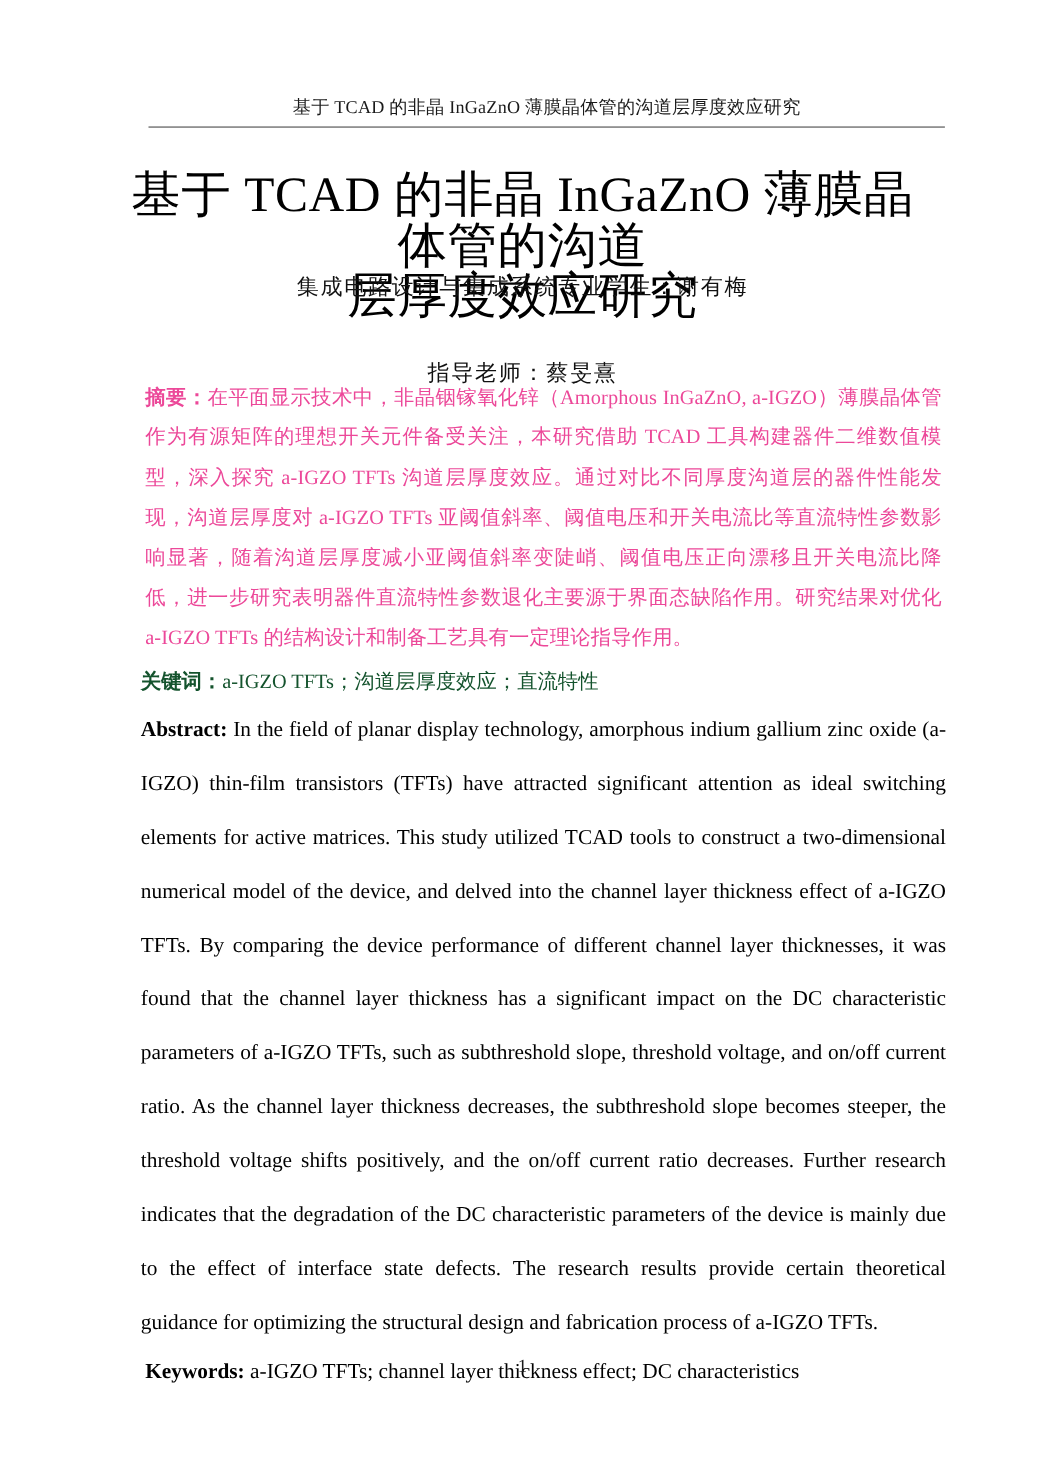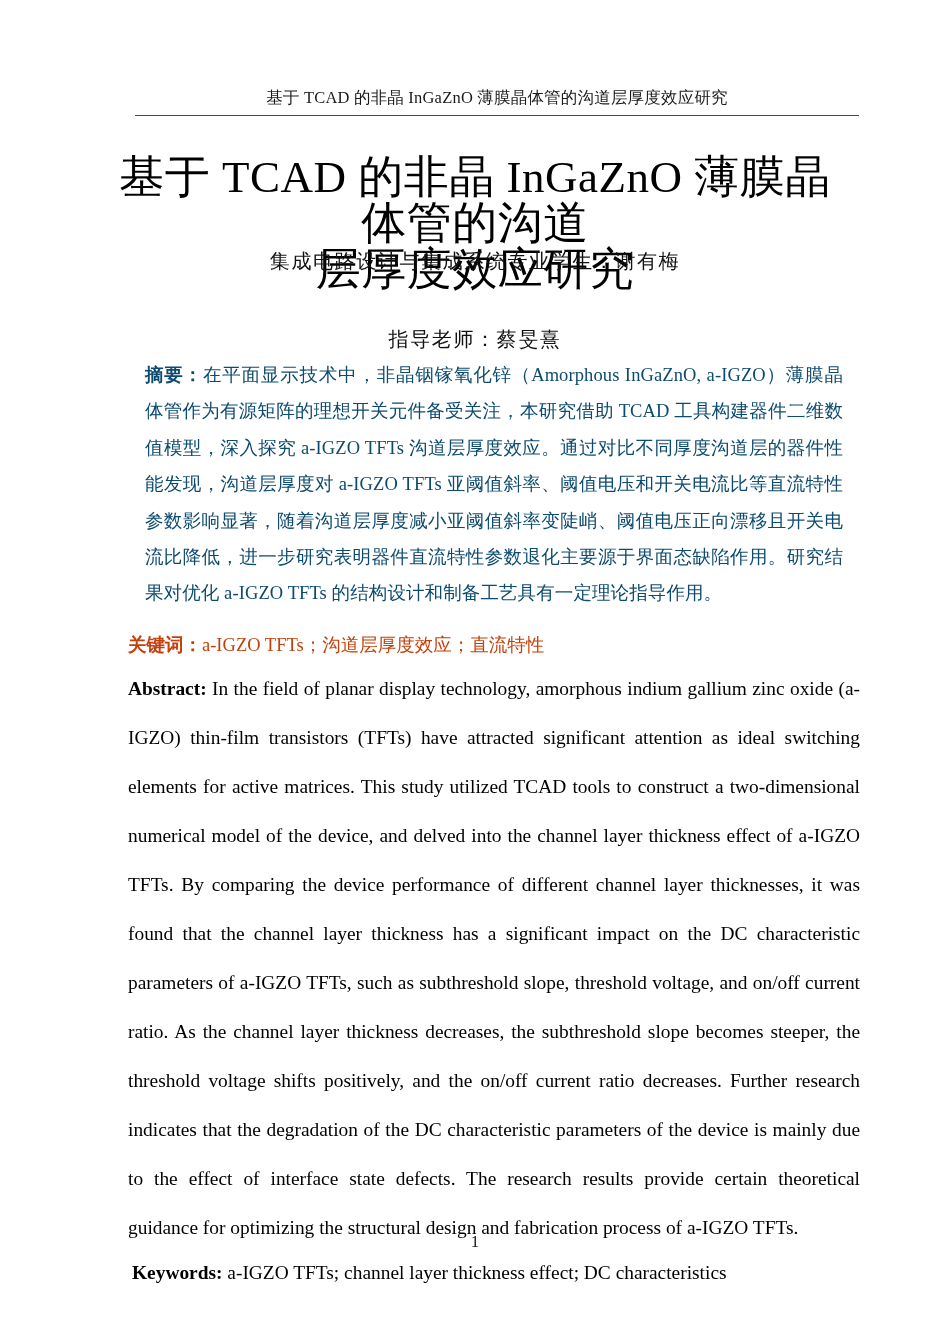--- a/index.html
+++ b/index.html
@@ -100,33 +100,33 @@
     top: 340px;
     width: 732px;
   }
 
   .cn-abstract {
     font-size: 18.5px;
     line-height: 36.4px;
     text-align: justify;
     text-justify: inter-ideograph;
     letter-spacing: 0.1px;
-    margin: 17px;
-    color: #0c4a6e;
+    margin: 4px;
+    color: #ec4899;
   }
   .cn-abstract .lbl,
   .cn-keywords .lbl {
     font-weight: bold;
   }
   .cn-keywords {
     font-size: 18.5px;
     line-height: 32px;
     margin: 5px 0 0 0;
     text-align: left;
-    color: #c2410c;
+    color: #14532d;
   }
 
   .en-abstract {
     font-size: 19.4px;
     line-height: 49px;
     text-align: justify;
     margin: 3px 0 0 0;
     color: #000;
     hyphens: none;
   }

